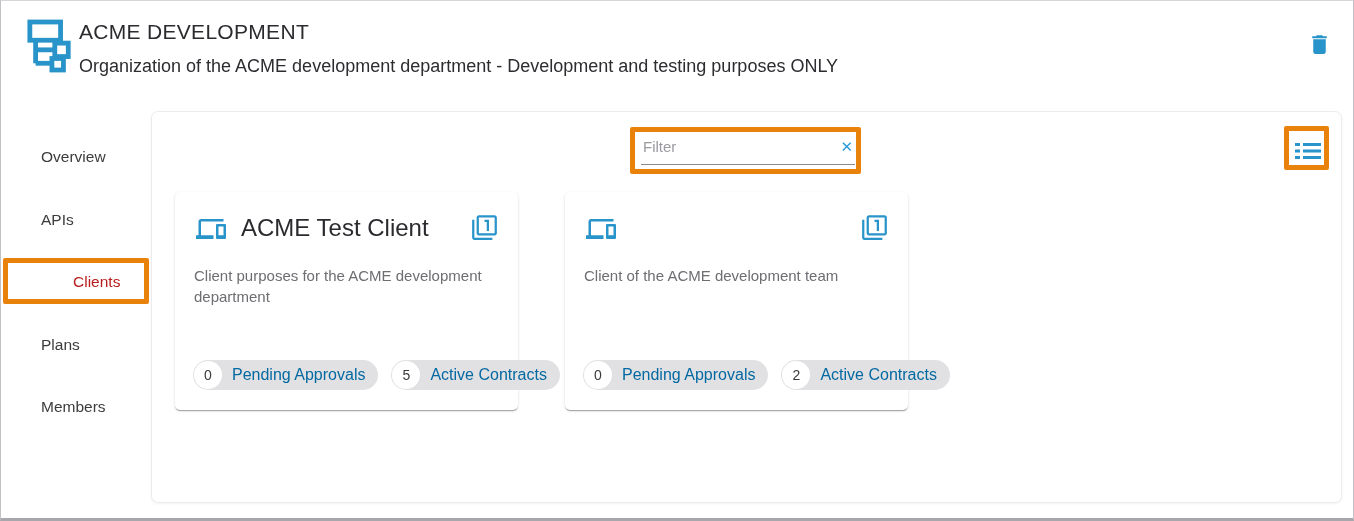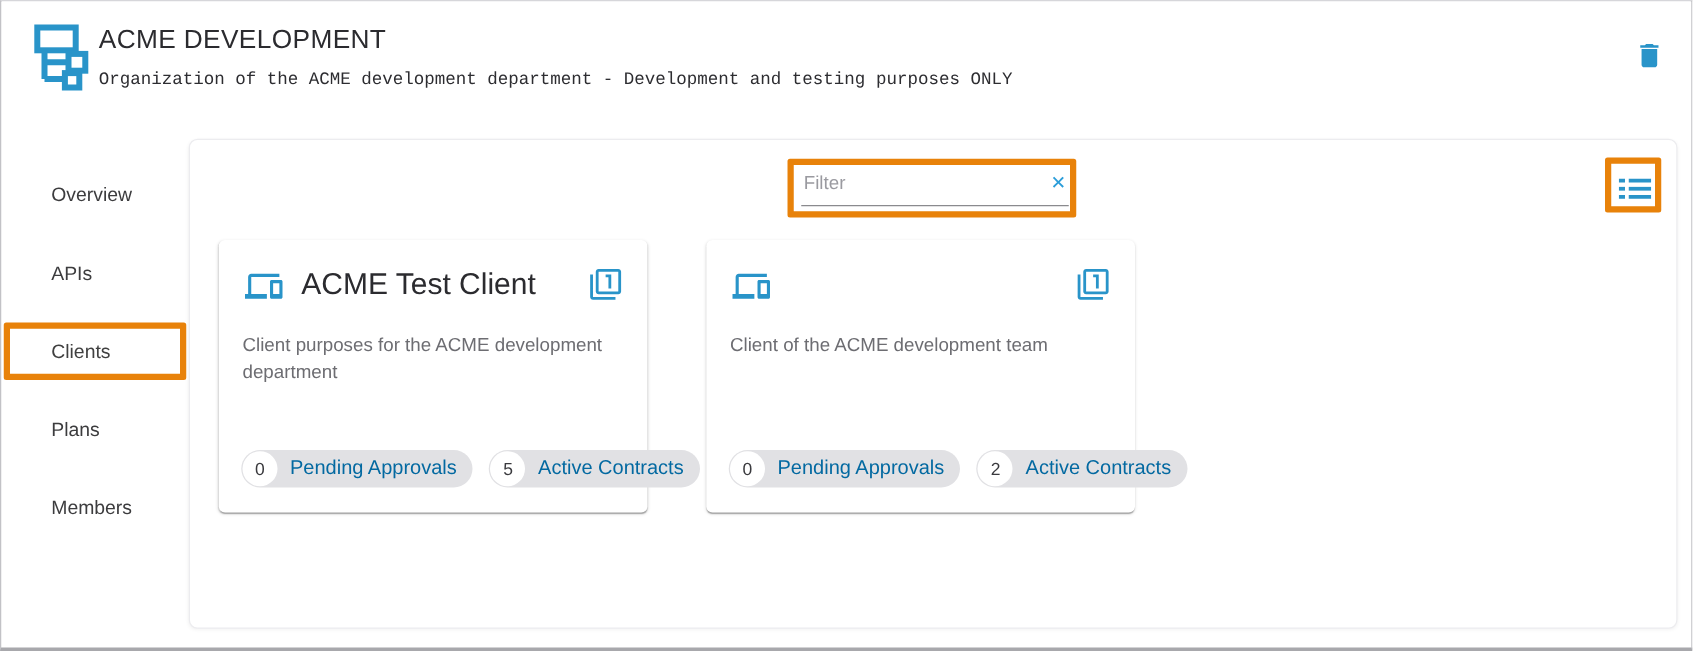--- a/index.html
+++ b/index.html
@@ -12,35 +12,35 @@
   }
 
   
   .org-icon { position: absolute; left: 25px; top: 17px; }
   .page-title {
     position: absolute; left: 78px; top: 19px;
     font-size: 21px; font-weight: 500; letter-spacing: .3px; color: #2b2b2f;
   }
   .page-subtitle {
     position: absolute; left: 78px; top: 55px;
-    font-size: 14px; color: #2d2d31; font-family: Liberation Mono, monospace;
+    font-size: 18px; color: #2d2d31;
   }
   .trash-button {
     position: absolute; left: 1300px; top: 27px; width: 36px; height: 36px;
     background: none; border: none; cursor: pointer;
     display: flex; align-items: center; justify-content: center;
   }
 
   
   .sidebar { position: absolute; left: 16px; top: 125px; width: 149px; }
   .nav-item {
     height: 62.5px; display: flex; align-items: center; padding-left: 24px;
     font-size: 15.5px; color: #3c3c3e; cursor: pointer;
   }
-  .nav-item.active { color: #404040; }
+  .nav-item.active { color: #b91c1c; margin-left: 32px; }
 
   
   .panel {
     position: absolute; left: 150px; top: 110px; width: 1191px; height: 392px;
     background: #fff; border: 1px solid #ececef; border-radius: 7px;
     box-shadow: 0 1px 3px rgba(0,0,0,.05);
   }
 
   .filter-field { position: absolute; left: 489px; top: 22px; width: 214px; height: 32px; }
   .filter-input {

